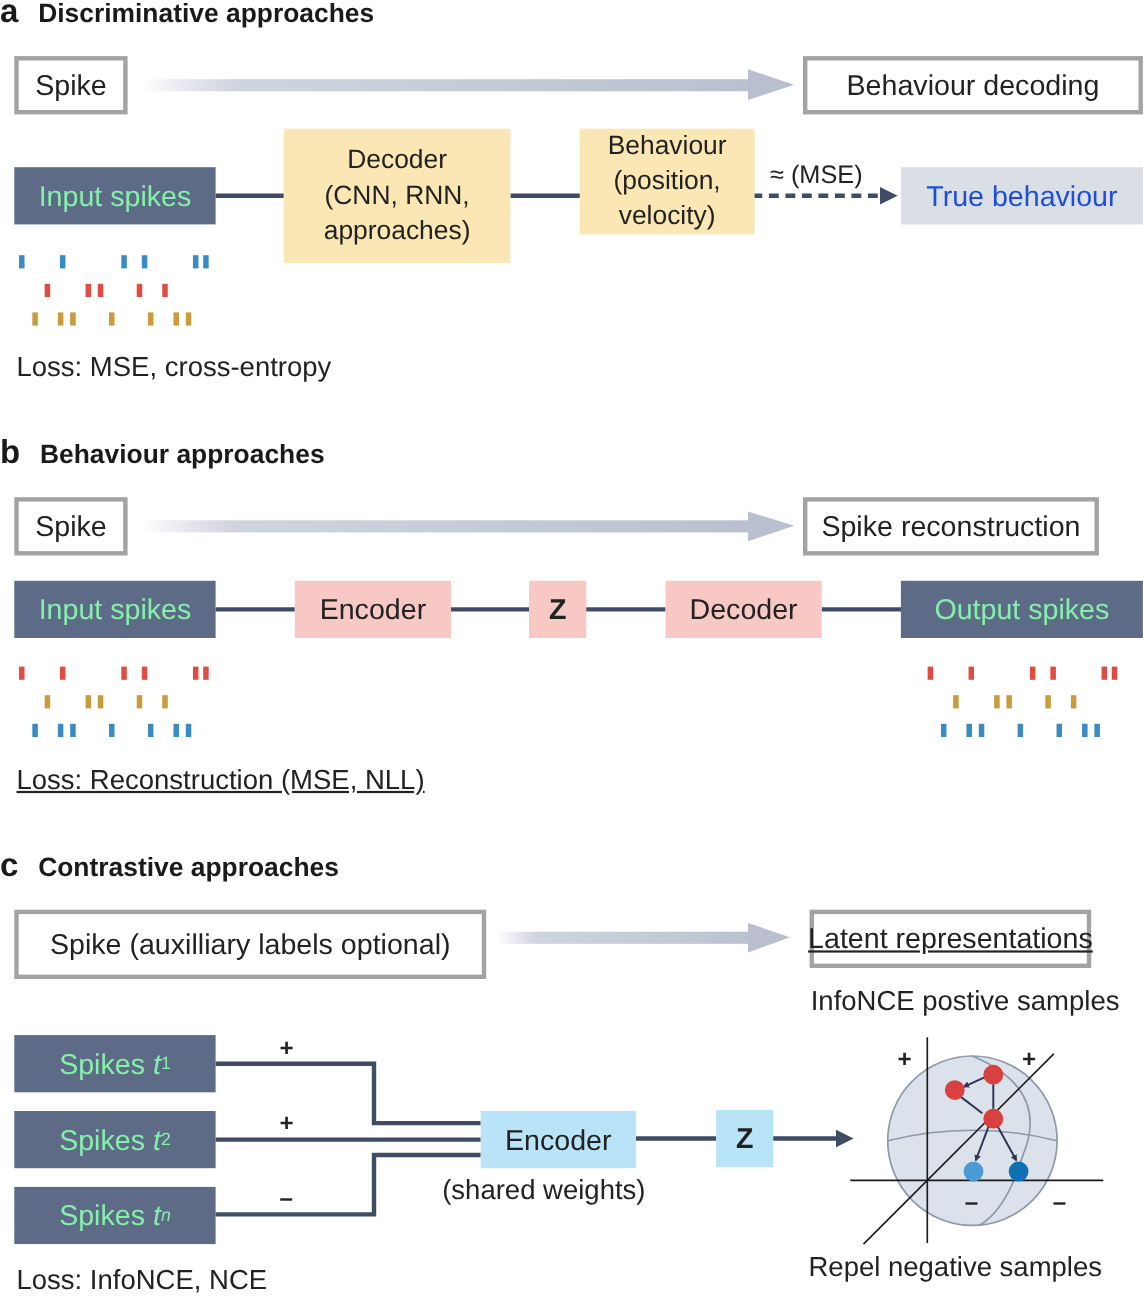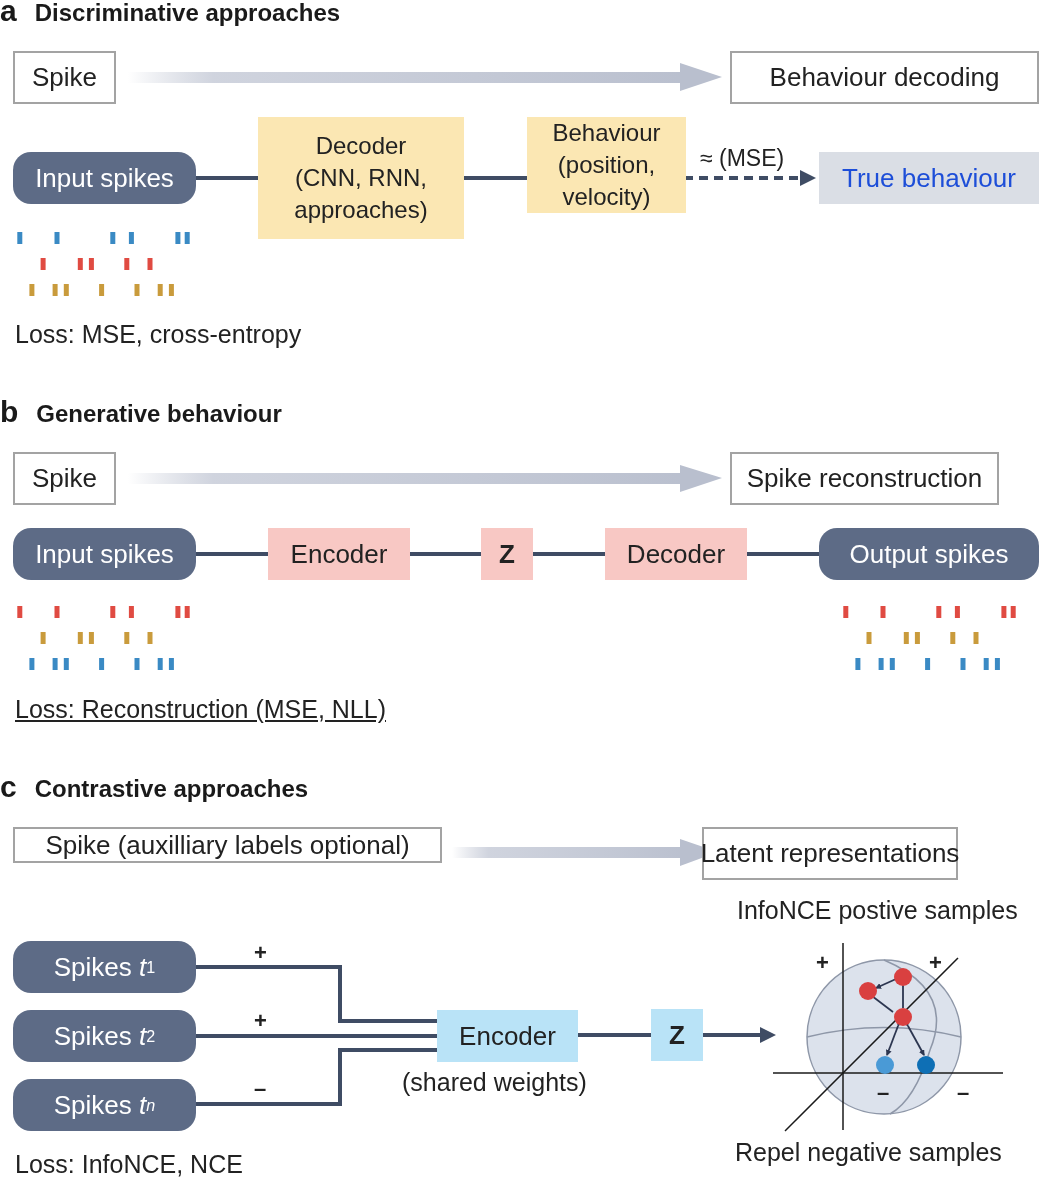--- a/index.html
+++ b/index.html
@@ -1,23 +1,23 @@
 <!DOCTYPE html>
 <html><head>
 <meta charset="utf-8">
 <style>
   html, body { margin:0; padding:0; background:#ffffff; }
   body { width:1039px; height:1180px; position:relative; overflow:hidden;
          font-family:"Liberation Sans", "DejaVu Sans", sans-serif; color:#222; }
   .heading { position:absolute; font-weight:bold; font-size:24px; color:#1a1a1a; white-space:nowrap; }
   .panel-letter { font-size:30px; font-weight:bold; margin-right:18px; display:inline-block; }
-  .outline { position:absolute; box-sizing:border-box; border:2px solid #a3a3a3; background:#fff;
+  .outline { position:absolute; box-sizing:border-box; border:4px solid #a3a3a3; background:#fff;
              display:flex; align-items:center; justify-content:center; font-size:26px; color:#222; white-space:nowrap; }
-  .dark { position:absolute; box-sizing:border-box; background:#5d6b86; color:#ffffff;
-          display:flex; align-items:center; justify-content:center; font-size:26px; white-space:nowrap;border-radius:18px; }
+  .dark { position:absolute; box-sizing:border-box; background:#5d6b86; color:#86efac;
+          display:flex; align-items:center; justify-content:center; font-size:26px; white-space:nowrap; }
   .yellow { position:absolute; background:#fbe7b3; color:#222; display:flex; align-items:center;
             justify-content:center; text-align:center; font-size:24px; line-height:32px; }
   .pink { position:absolute; background:#f8c8c4; color:#222; display:flex; align-items:center;
           justify-content:center; font-size:26px; }
   .blue { position:absolute; background:#b9e3f7; color:#222; display:flex; align-items:center;
           justify-content:center; font-size:26px; }
   .grey { position:absolute; background:#dadee5; color:#1d4ed8; display:flex; align-items:center;
           justify-content:center; font-size:26px; white-space:nowrap; }
   .text { position:absolute; font-size:25px; color:#222; white-space:nowrap; }
   .bold { font-weight:bold; }
@@ -174,36 +174,36 @@
     <div>Behaviour</div>
     <div>(position,</div>
     <div>velocity)</div>
   </div>
 </div>
 <div class="text" style="left:700px; top:145px; font-size:23px;">≈ (MSE)</div>
 <div class="grey" style="left:819px; top:152px; width:220px; height:52px;">True behaviour</div>
 <div class="text" style="left:15px; top:320px;">Loss: MSE, cross-entropy</div>
 
 <div class="heading" style="left:0; top:395px;">
-  <span class="panel-letter">b</span><span>Generative behaviour</span>
+  <span class="panel-letter">b</span><span>Behaviour approaches</span>
 </div>
 <div class="outline" style="left:13px; top:452px; width:103px; height:53px;">Spike</div>
 <div class="outline" style="left:730px; top:452px; width:269px; height:53px;">Spike reconstruction</div>
 <div class="dark" style="left:13px; top:528px; width:183px; height:52px;">Input spikes</div>
 <div class="pink" style="left:268px; top:528px; width:142px; height:52px;">Encoder</div>
 <div class="pink bold" style="left:481px; top:528px; width:52px; height:52px;">Z</div>
 <div class="pink" style="left:605px; top:528px; width:142px; height:52px;">Decoder</div>
 <div class="dark" style="left:819px; top:528px; width:220px; height:52px;">Output spikes</div>
 <div class="text" style="left:15px; top:695px;text-decoration:underline;">Loss: Reconstruction (MSE, NLL)</div>
 
 <div class="heading" style="left:0; top:770px;">
   <span class="panel-letter">c</span><span>Contrastive approaches</span>
 </div>
-<div class="outline" style="left:13px; top:827px; width:429px; height:36px;">Spike (auxilliary labels optional)</div>
-<div class="outline" style="left:702px; top:827px; width:256px; height:53px;">Latent representations</div>
+<div class="outline" style="left:13px; top:827px; width:429px; height:63px;">Spike (auxilliary labels optional)</div>
+<div class="outline" style="left:736px; top:827px; width:256px; height:53px;text-decoration:underline;">Latent representations</div>
 <div class="text" style="left:737px; top:896px;">InfoNCE postive samples</div>
 
 <div class="dark" style="left:13px; top:941px; width:183px; height:52px;">
   <span class="pre">Spikes </span>
     <span class="italic">t</span>
     <sub>1</sub>
 </div>
 <div class="dark" style="left:13px; top:1010px; width:183px; height:52px;">
   <span class="pre">Spikes </span>
     <span class="italic">t</span>

